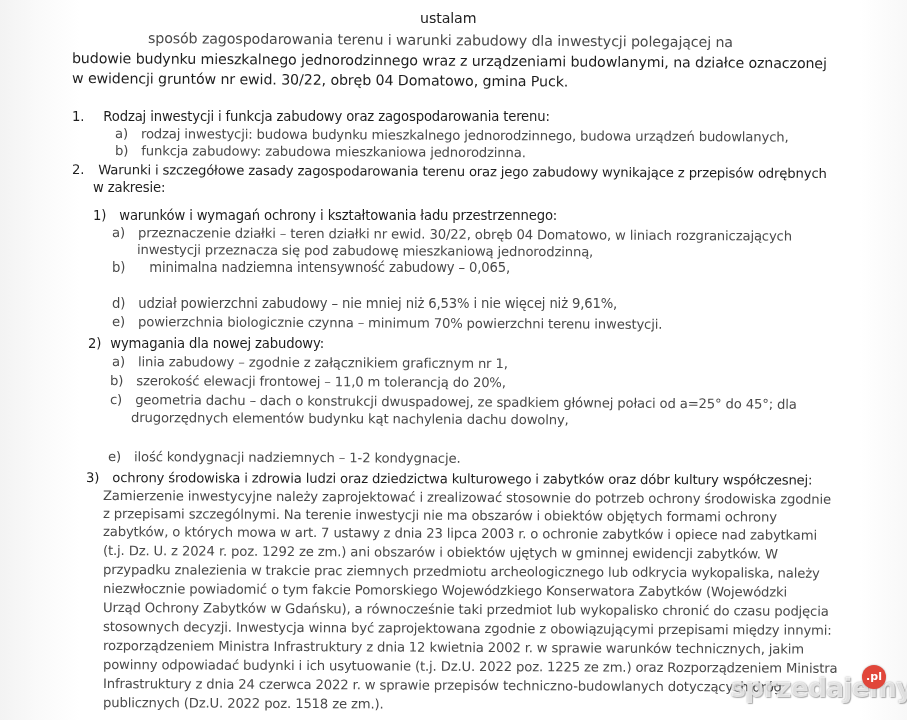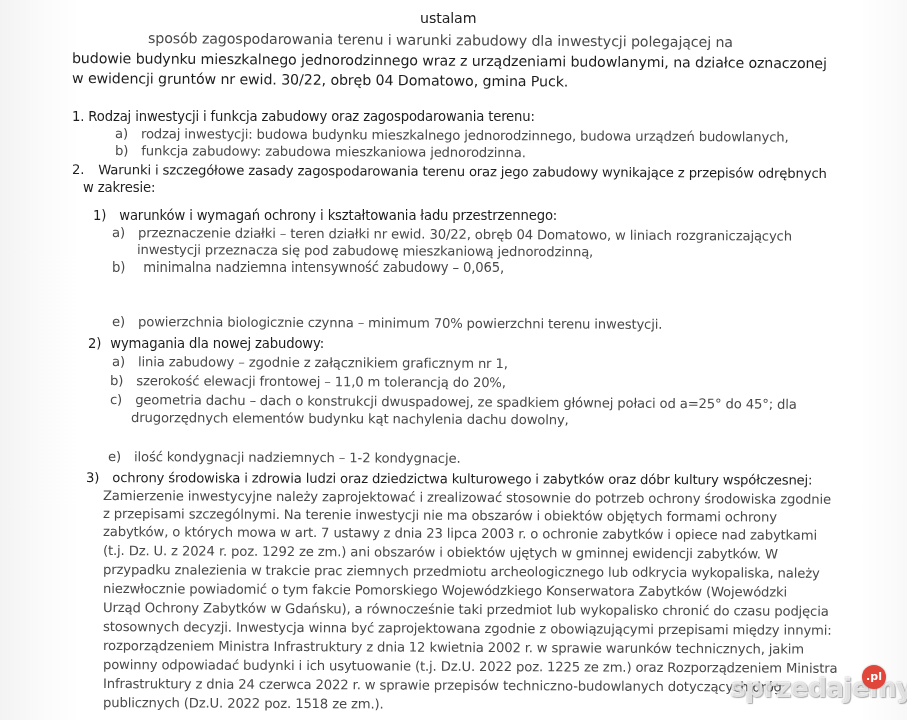--- a/index.html
+++ b/index.html
@@ -42,49 +42,53 @@
 
 <div class="page">
 
   <div class="ln head" style="left:420px;top:10px;text-align:center;">ustalam</div>
   <div class="ln head lt" style="left:148px;top:30px;transform:rotate(0.4deg);">sposób zagospodarowania terenu i warunki zabudowy dla inwestycji polegającej na</div>
   <div class="ln head b" style="left:72px;top:50px;transform:rotate(0.4deg);">budowie budynku mieszkalnego jednorodzinnego wraz z urządzeniami budowlanymi, na działce oznaczonej</div>
   <div class="ln head b" style="left:72px;top:70px;transform:rotate(0.4deg);">w ewidencji gruntów nr ewid. 30/22, obręb 04 Domatowo, gmina Puck.</div>
 
   <div class="ln b" style="left:72px;top:109px;">
     <span class="mk">1.</span>
-    <span style="margin-left:0">Rodzaj inwestycji i funkcja zabudowy oraz zagospodarowania terenu:</span>
+    <span style="margin-left:15px">Rodzaj inwestycji i funkcja zabudowy oraz zagospodarowania terenu:</span>
   </div>
   <div class="ln lt" style="left:115px;top:126px;transform:rotate(0.3deg);">
     <span class="mk">a)</span>
     <span style="margin-left:9px">rodzaj inwestycji: budowa budynku mieszkalnego jednorodzinnego, budowa urządzeń budowlanych,</span>
   </div>
   <div class="ln lt" style="left:115px;top:143px;transform:rotate(0.3deg);">
     <span class="mk">b)</span>
     <span style="margin-left:9px">funkcja zabudowy: zabudowa mieszkaniowa jednorodzinna.</span>
   </div>
 
   <div class="ln b" style="left:72px;top:162px;transform:rotate(0.3deg);">
     <span class="mk">2.</span>
     <span style="margin-left:10px">Warunki i szczegółowe zasady zagospodarowania terenu oraz jego zabudowy wynikające z przepisów odrębnych</span>
   </div>
-  <div class="ln b" style="left:83px;top:180px;">w zakresie:</div>
+  <div class="ln b" style="left:93px;top:180px;">w zakresie:</div>
 
   <div class="ln b" style="left:93px;top:208px;">
     <span class="mk">1)</span>
     <span style="margin-left:9px">warunków i wymagań ochrony i kształtowania ładu przestrzennego:</span>
   </div>
   <div class="ln lt" style="left:112px;top:225px;transform:rotate(0.3deg);">
     <span class="mk">a)</span>
     <span style="margin-left:9px">przeznaczenie działki – teren działki nr ewid. 30/22, obręb 04 Domatowo, w liniach rozgraniczających</span>
   </div>
   <div class="ln lt" style="left:137px;top:242px;transform:rotate(0.3deg);">inwestycji przeznacza się pod zabudowę mieszkaniową jednorodzinną,</div>
   <div class="ln lt" style="left:112px;top:260px;">
     <span class="mk">b)</span>
-    <span style="margin-left:14px">minimalna nadziemna intensywność zabudowy – 0,065,</span>
+    <span style="margin-left:20px">minimalna nadziemna intensywność zabudowy – 0,065,</span>
+  </div>
+  <div class="ln lt" style="left:112px;top:296px;">
+    <span class="mk">d)</span>
+    <span style="margin-left:9px">udział powierzchni zabudowy – nie mniej niż 6,53% i nie więcej niż 9,61%,</span>
   </div>
   <div class="ln lt" style="left:112px;top:314px;transform:rotate(0.3deg);">
     <span class="mk">e)</span>
     <span style="margin-left:9px">powierzchnia biologicznie czynna – minimum 70% powierzchni terenu inwestycji.</span>
   </div>
 
   <div class="ln b" style="left:88px;top:336px;">
     <span class="mk">2)</span>
     <span style="margin-left:5px">wymagania dla nowej zabudowy:</span>
   </div>

